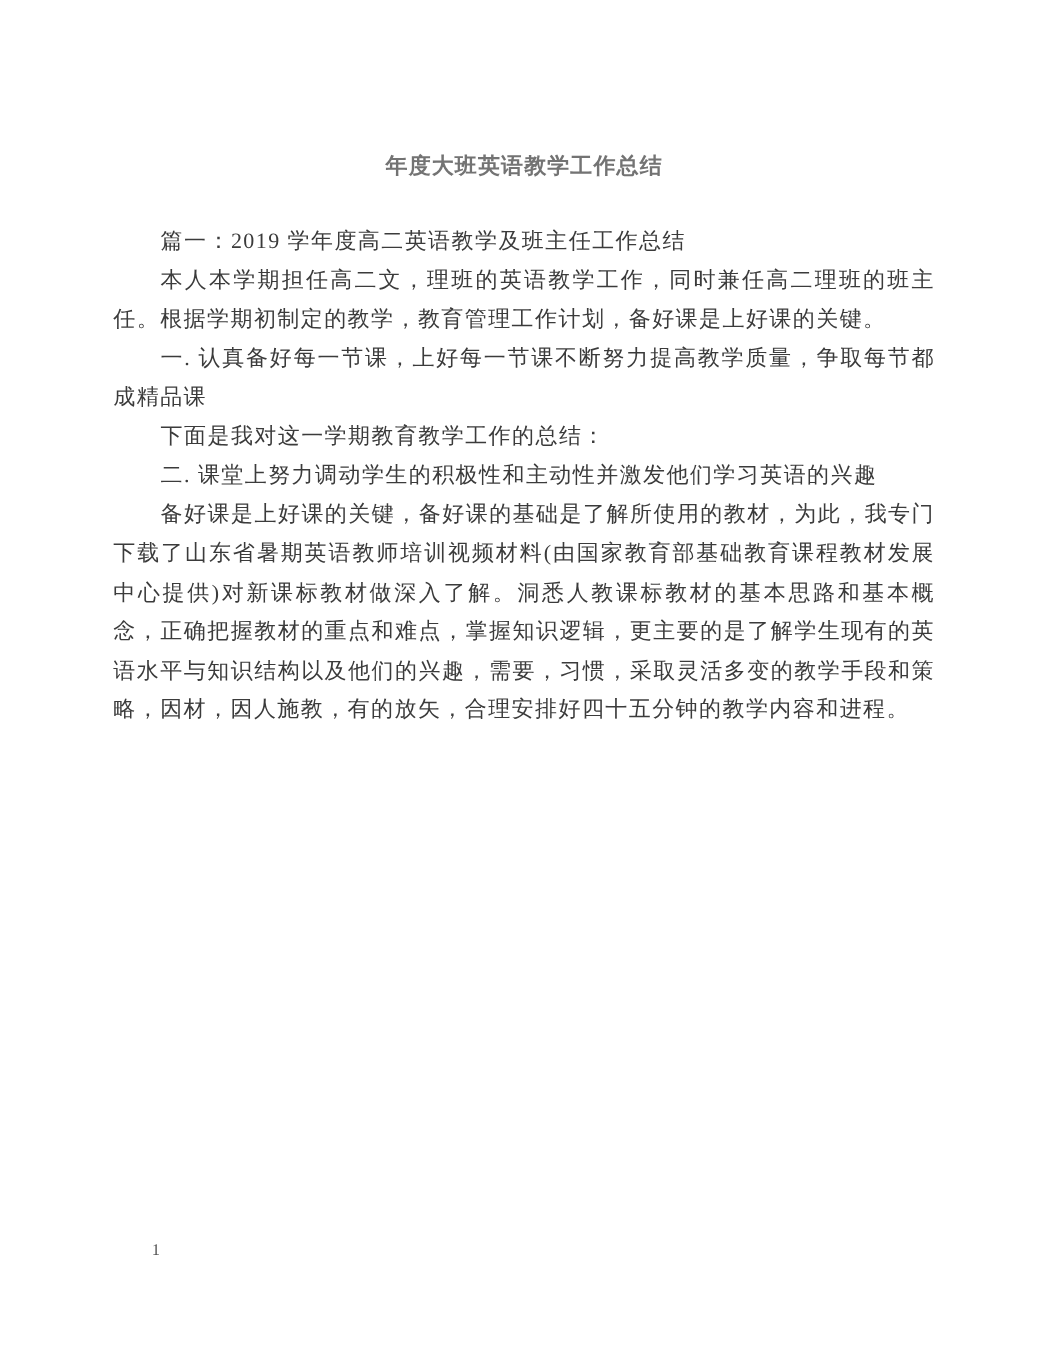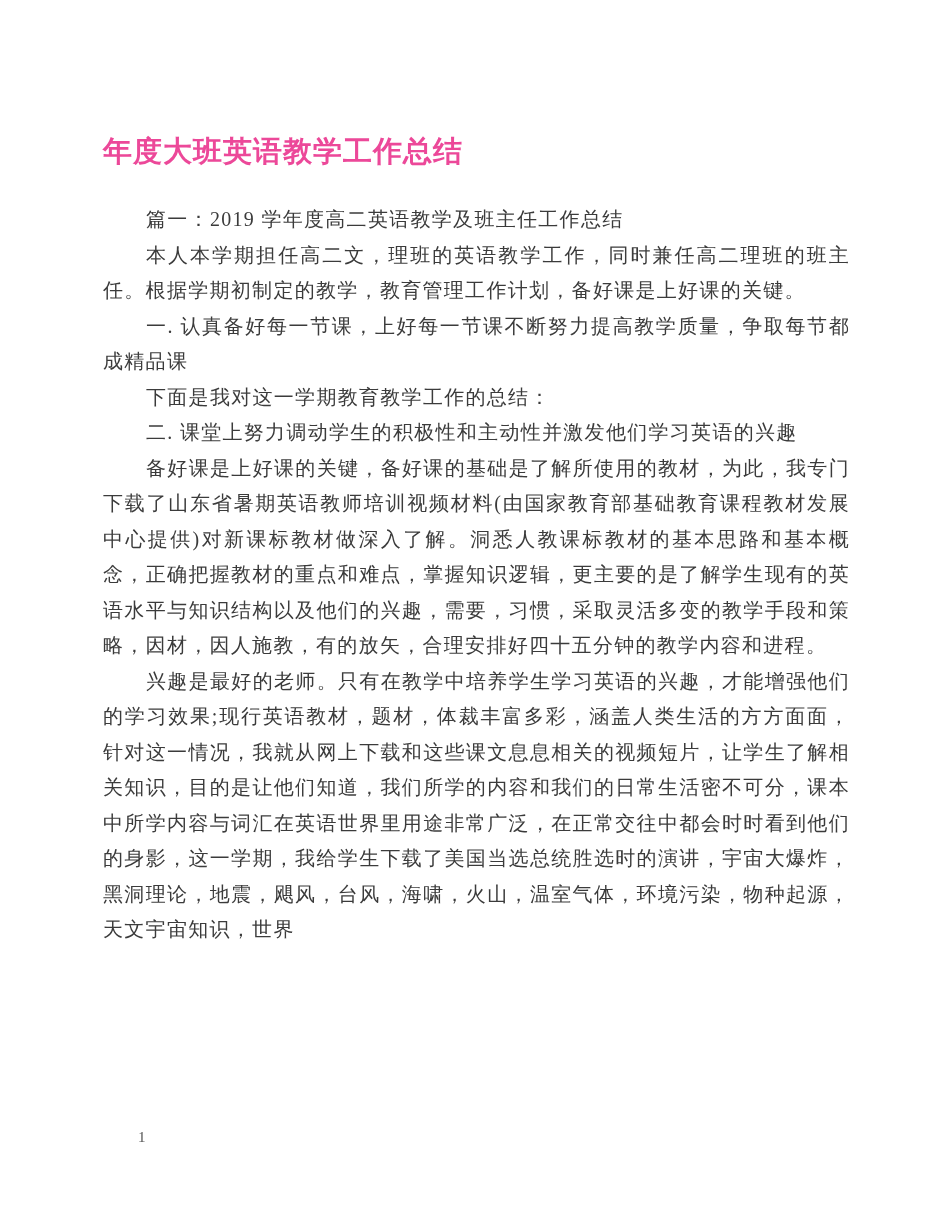--- a/index.html
+++ b/index.html
@@ -16,26 +16,26 @@
     font-family: "Liberation Serif", "DejaVu Serif", serif;
   }
   .content {
     position: absolute;
     left: 103px;
     top: 130px;
     width: 747px;
   }
   .doc-title {
     margin: 0 0 30px 0;
-    text-align: left;
-    font-size: 29px;
+    text-align: center;
+    font-size: 20px;
     line-height: 42px;
     font-weight: bold;
     letter-spacing: 1px;
-    color: #ec4899;
+    color: #737373;
   }
   .body-text p {
     margin: 0;
     font-size: 20px;
     line-height: 35.5px;
     color: #3b3b3b;
     text-align: justify;
     text-indent: 2.15em;
     letter-spacing: 1.3px;
     word-break: break-all;
@@ -55,17 +55,16 @@
 <div class="page">
   <div class="content">
     <h1 class="doc-title">年度大班英语教学工作总结</h1>
     <div class="body-text">
       <p>篇一：2019 学年度高二英语教学及班主任工作总结</p>
       <p>本人本学期担任高二文，理班的英语教学工作，同时兼任高二理班的班主任。根据学期初制定的教学，教育管理工作计划，备好课是上好课的关键。</p>
       <p>一. 认真备好每一节课，上好每一节课不断努力提高教学质量，争取每节都成精品课</p>
       <p>下面是我对这一学期教育教学工作的总结：</p>
       <p>二. 课堂上努力调动学生的积极性和主动性并激发他们学习英语的兴趣</p>
       <p>备好课是上好课的关键，备好课的基础是了解所使用的教材，为此，我专门下载了山东省暑期英语教师培训视频材料(由国家教育部基础教育课程教材发展中心提供)对新课标教材做深入了解。洞悉人教课标教材的基本思路和基本概念，正确把握教材的重点和难点，掌握知识逻辑，更主要的是了解学生现有的英语水平与知识结构以及他们的兴趣，需要，习惯，采取灵活多变的教学手段和策略，因材，因人施教，有的放矢，合理安排好四十五分钟的教学内容和进程。</p>
-      <p>兴趣是最好的老师。只有在教学中培养学生学习英语的兴趣，才能增强他们的学习效果;现行英语教材，题材，体裁丰富多彩，涵盖人类生活的方方面面，针对这一情况，我就从网上下载和这些课文息息相关的视频短片，让学生了解相关知识，目的是让他们知道，我们所学的内容和我们的日常生活密不可分，课本中所学内容与词汇在英语世界里用途非常广泛，在正常交往中都会时时看到他们的身影，这一学期，我给学生下载了美国当选总统胜选时的演讲，宇宙大爆炸，黑洞理论，地震，飓风，台风，海啸，火山，温室气体，环境污染，物种起源，天文宇宙知识，世界</p>
     </div>
   </div>
   <div class="page-number">1</div>
 </div>
 
 </body></html>

